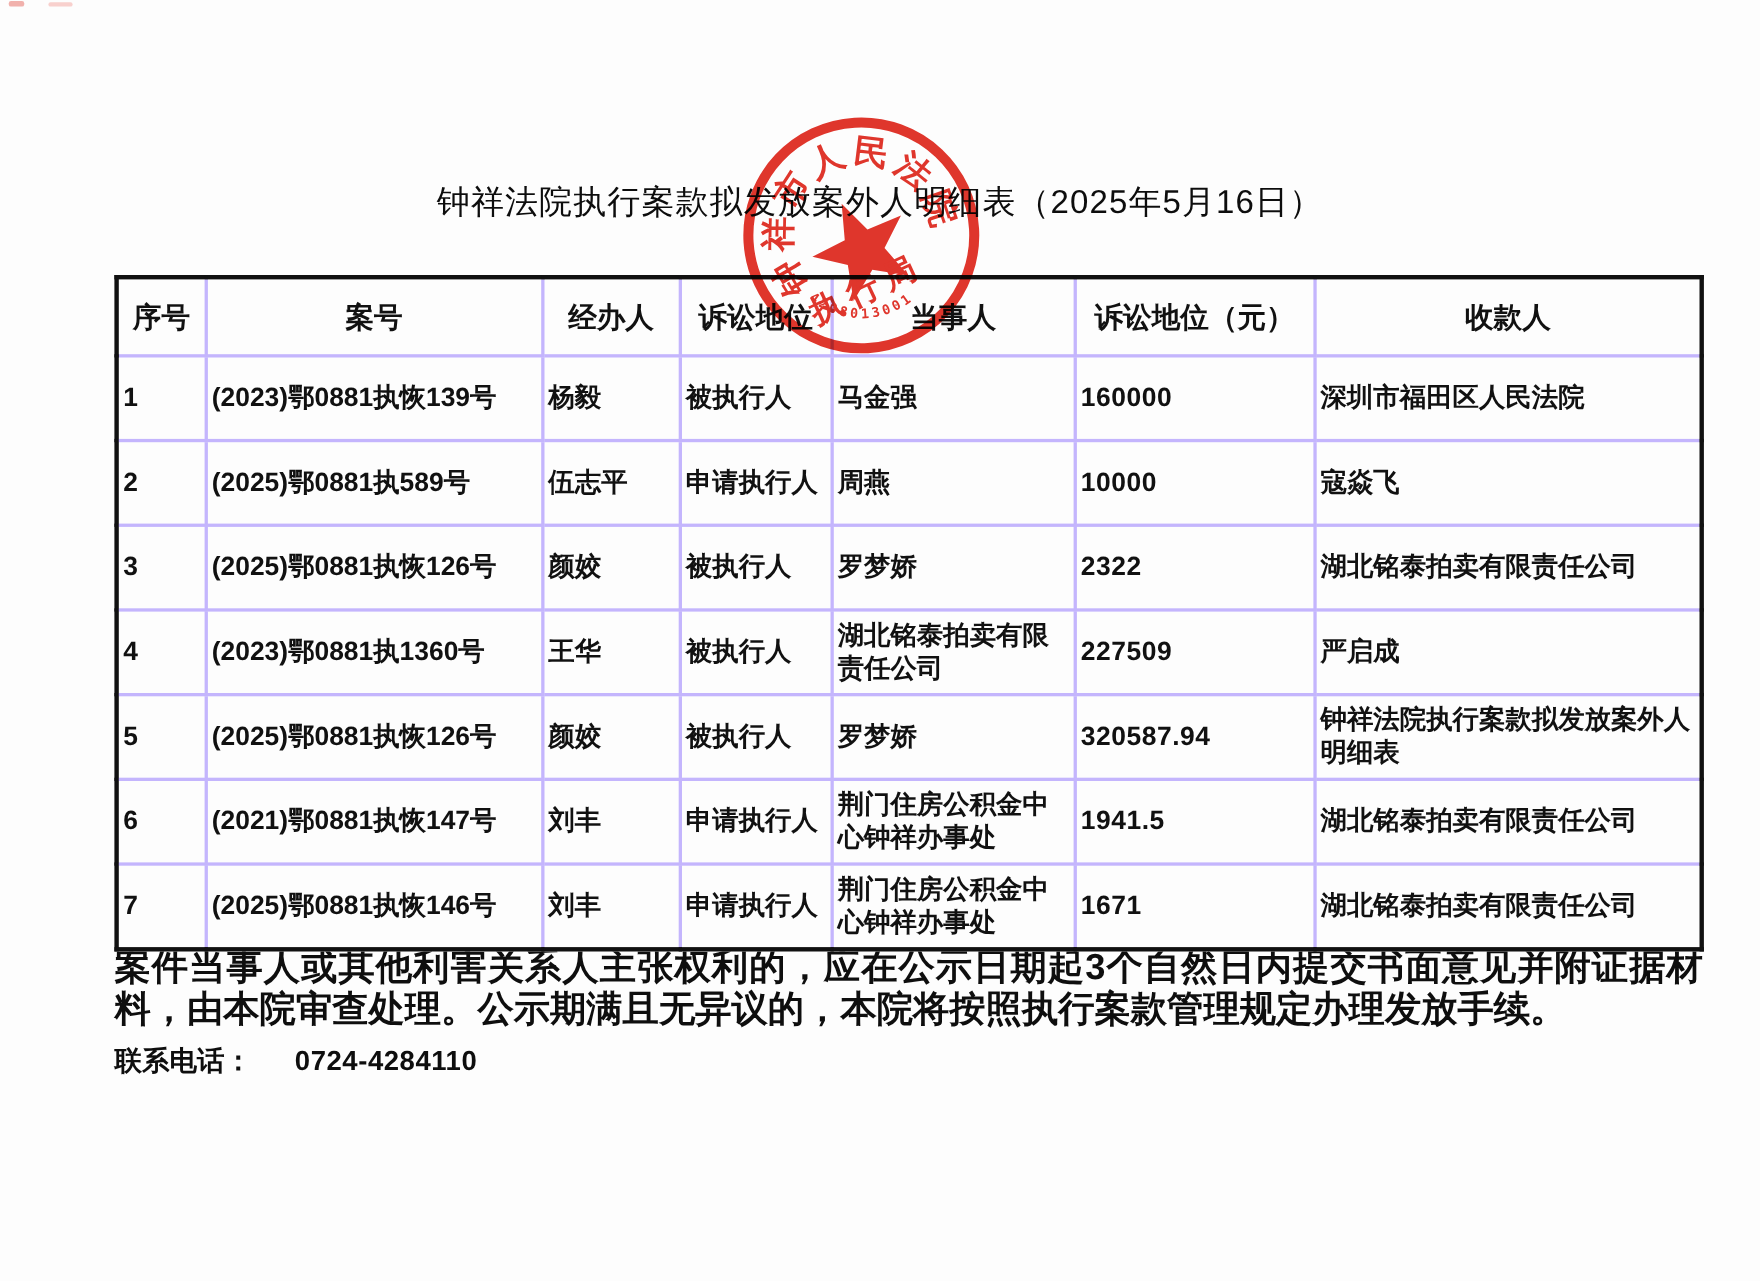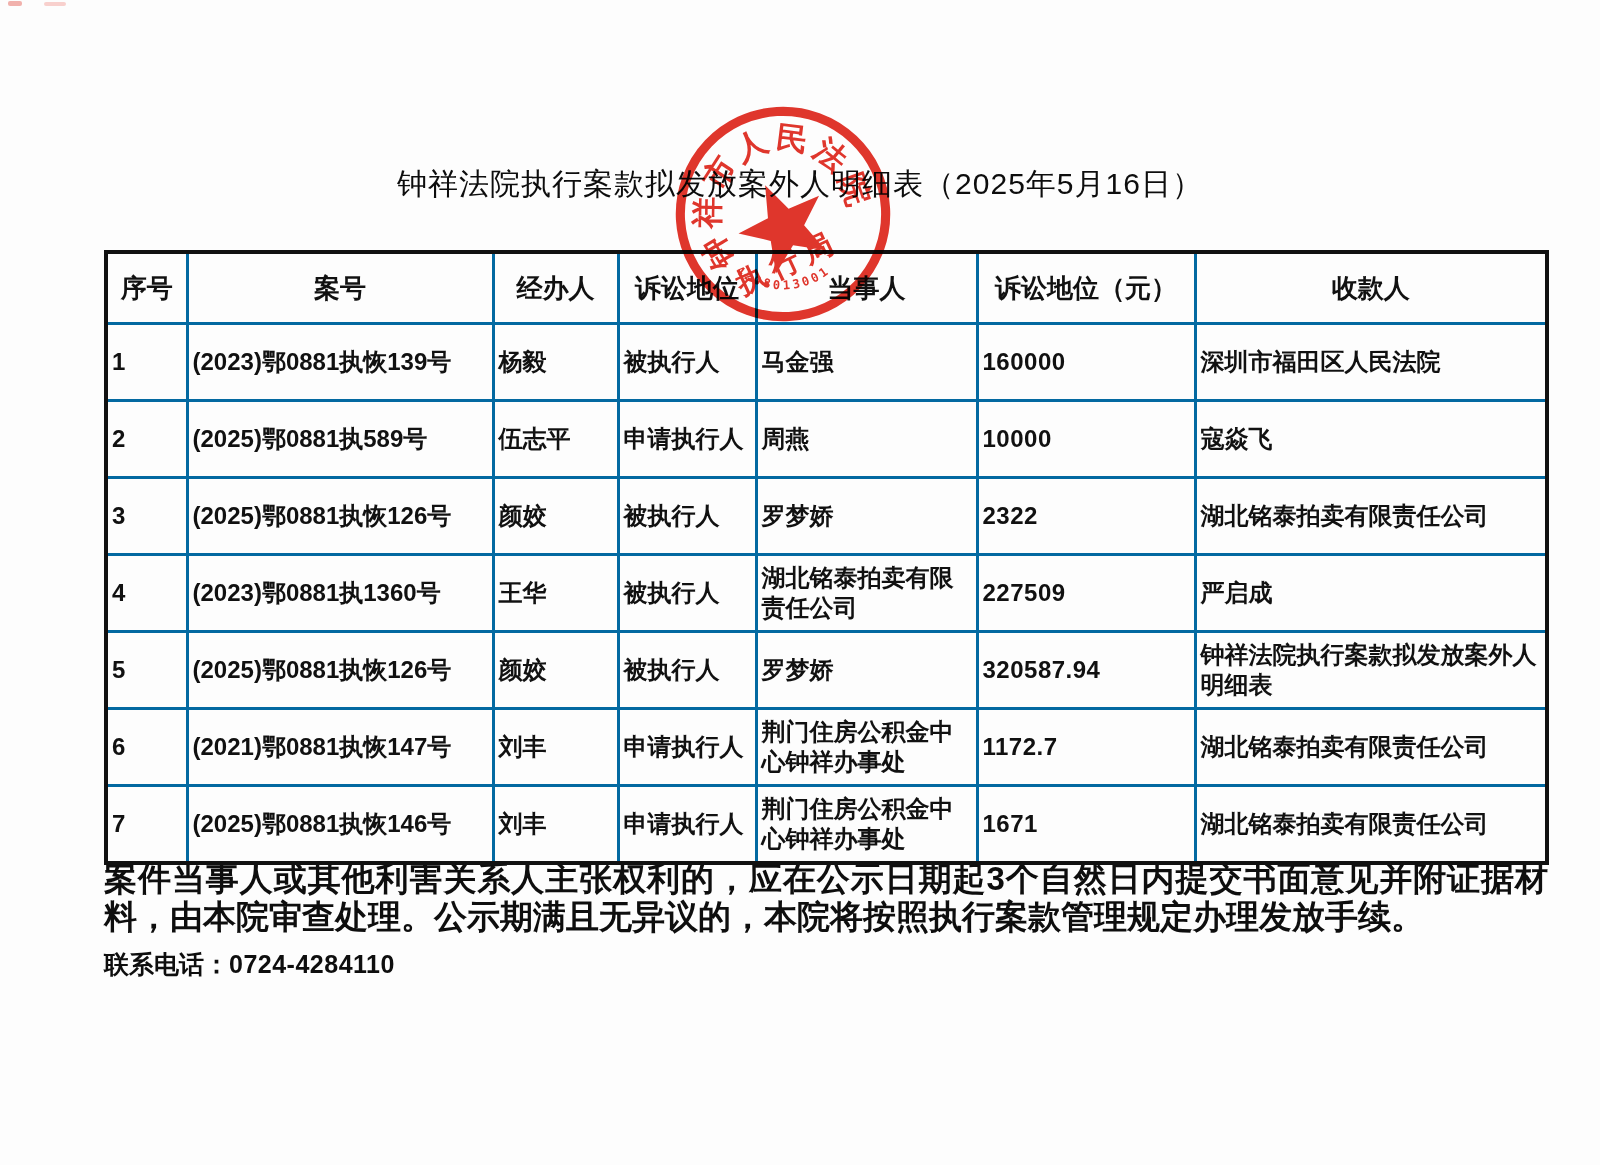--- a/index.html
+++ b/index.html
@@ -13,33 +13,33 @@
   .doc-title{position:absolute;left:0;top:164px;width:100%;text-align:center;
     font-size:30px;font-weight:normal;letter-spacing:1px;z-index:2;color:#0d0d0d;}
 
   
   .stamp{position:absolute;left:660px;top:91px;width:246px;height:246px;z-index:5;
     mix-blend-mode:multiply;opacity:.93;}
 
   
   .tbl-wrap{position:absolute;left:104px;top:250px;z-index:1;}
   table.cases{border-collapse:collapse;table-layout:fixed;width:1441px;background:#fdfdfd;}
-  table.cases th,table.cases td{border:3px solid #0369a1;vertical-align:middle;
+  table.cases th,table.cases td{border:3px solid #c4b5fd;vertical-align:middle;
     padding:2px 4px;line-height:1.25;overflow:hidden;}
   table.cases th{height:64px;font-size:26px;font-weight:bold;}
   table.cases td{height:70px;font-size:24px;font-weight:bold;}
   table.cases{border:4px solid #111;}
   td.c-amount{font-size:25px;letter-spacing:.5px;}
   col.w-no{width:81px;} col.w-case{width:306px;} col.w-handler{width:125px;}
   col.w-role{width:138px;} col.w-party{width:221px;} col.w-amount{width:218px;} col.w-payee{width:352px;}
 
   .notice{position:absolute;left:104px;top:860px;width:1444px;font-size:33px;font-weight:600;
     line-height:38px;color:#0e0e0e;text-align:justify;}
   .contact{position:absolute;left:104px;top:948px;font-size:25px;font-weight:bold;color:#0e0e0e;}
-  .contact .phone{letter-spacing:.5px;}
+  .contact .phone{letter-spacing:.5px;margin-left:39px;}
 </style>
 </head>
 <body>
 
 <div class="page">
 
   <div class="artifact"></div>
   <div class="artifact2"></div>
 
   <div class="doc-title">钟祥法院执行案款拟发放案外人明细表（2025年5月16日）</div>
@@ -134,21 +134,21 @@
             <td>罗梦娇</td>
             <td class="c-amount">320587.94</td>
             <td>钟祥法院执行案款拟发放案外人明细表</td>
           </tr>
           <tr>
             <td>6</td>
             <td>(2021)鄂0881执恢147号</td>
             <td>刘丰</td>
             <td>申请执行人</td>
             <td>荆门住房公积金中心钟祥办事处</td>
-            <td class="c-amount">1172.7</td>
+            <td class="c-amount">1941.5</td>
             <td>湖北铭泰拍卖有限责任公司</td>
           </tr>
           <tr>
             <td>7</td>
             <td>(2025)鄂0881执恢146号</td>
             <td>刘丰</td>
             <td>申请执行人</td>
             <td>荆门住房公积金中心钟祥办事处</td>
             <td class="c-amount">1671</td>
             <td>湖北铭泰拍卖有限责任公司</td>

